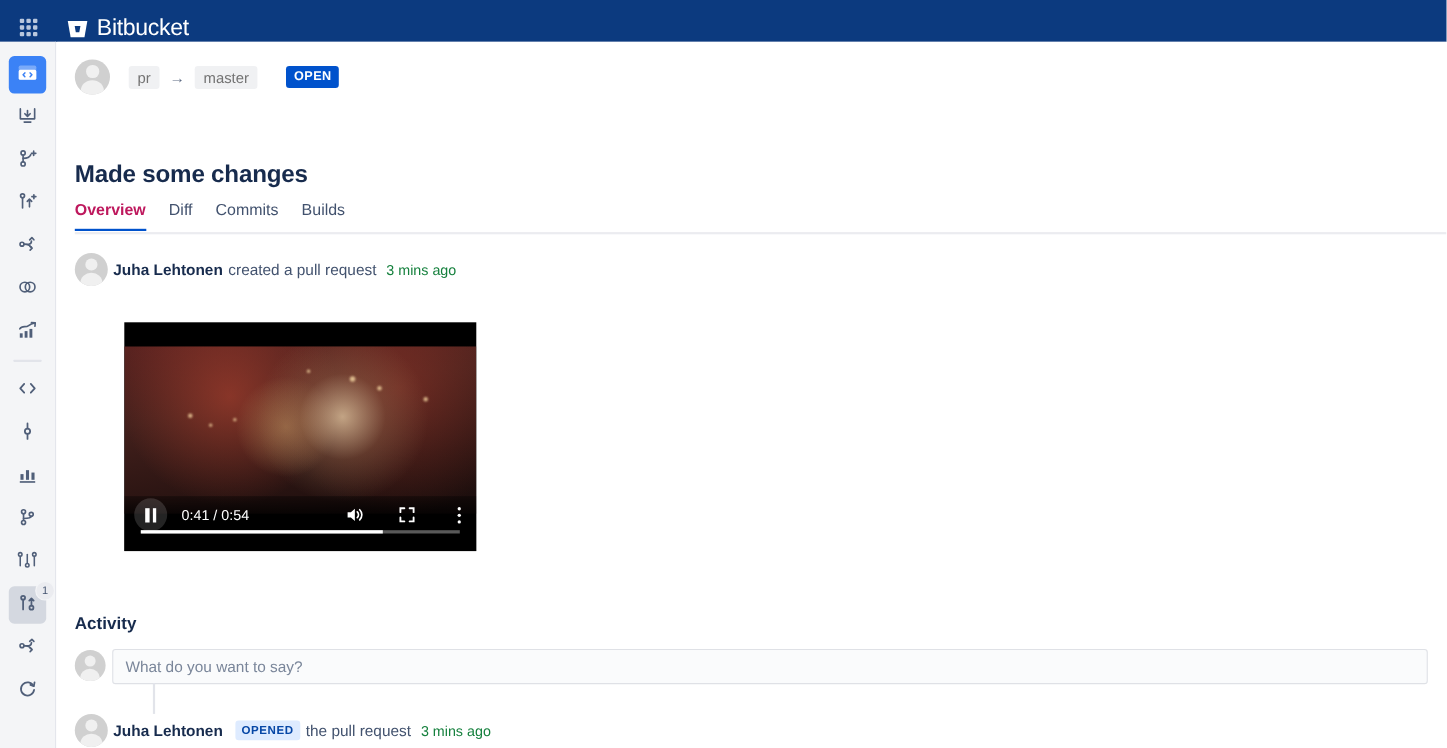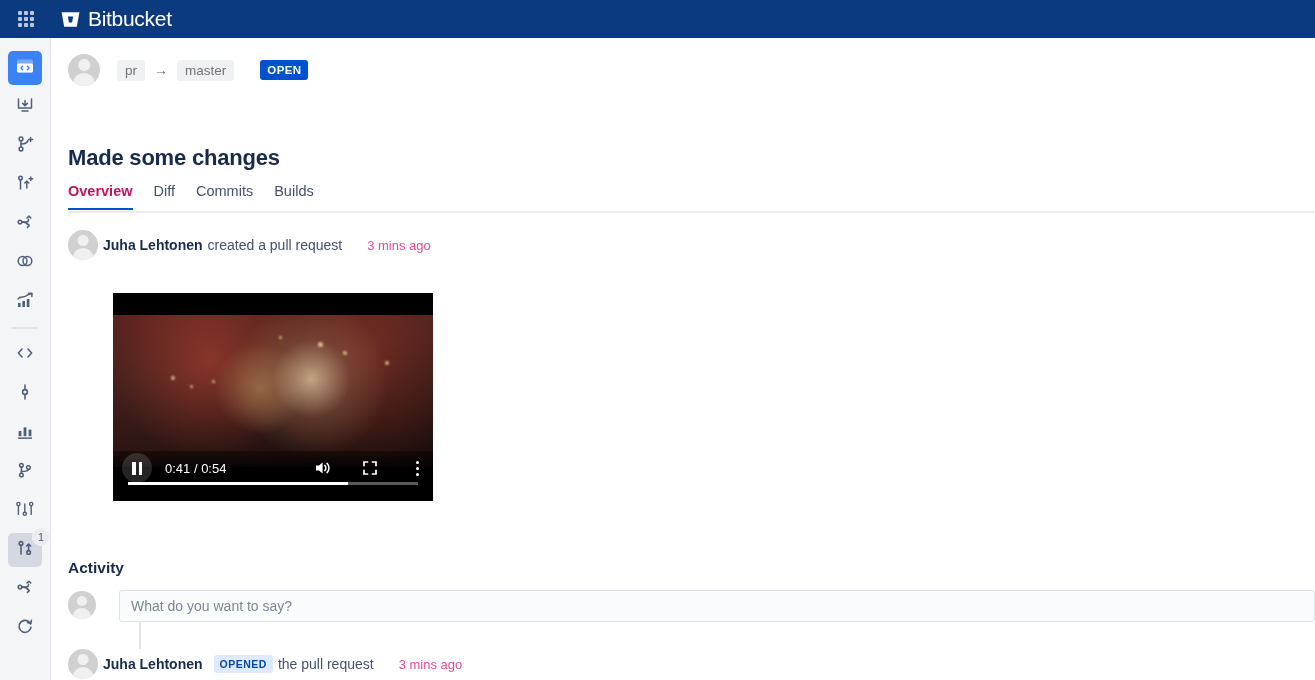--- a/index.html
+++ b/index.html
@@ -10,21 +10,21 @@
     background: #ffffff;
     font-family: "Liberation Sans", sans-serif;
     -webkit-font-smoothing: antialiased;
   }
 
   
   #topnav {
     position: absolute; top: 0; left: 0;
     width: 1315px; height: 38px;
     background: #0c3a7f;
-    display: flex; align-items: center;
+    display: flex; align-items: flex-end;
   }
   #app-switcher {
     width: 26px; height: 26px;
     margin-left: 13px;
     display: grid;
     grid-template-columns: repeat(3, 1fr);
     grid-template-rows: repeat(3, 1fr);
     gap: 2px;
     padding: 5px;
     cursor: pointer;
@@ -166,21 +166,21 @@
   }
 
   
   #created-row {
     position: absolute; top: 192px; left: 16px;
     display: flex; align-items: center;
   }
   #created-row .avatar { width: 30px; height: 30px; }
   .actor { font-size: 14px; font-weight: bold; color: #172b4d; margin-left: 5px; cursor: pointer; }
   .verb { font-size: 14px; color: #42526e; margin-left: 5px; }
-  .ts { font-size: 13px; color: #ec4899; margin-left: 25px; }
+  .ts { font-size: 13px; color: #15803d; margin-left: 9px; }
 
   
   #video-wrap { position: absolute; top: 255px; left: 61px; }
   #video {
     width: 320px; height: 208px;
     background: #000000;
     position: relative; overflow: hidden;
   }
   #video-frame {
     position: absolute; left: 0; right: 0; top: 22px; bottom: 34px;
@@ -245,21 +245,21 @@
     position: absolute; top: 521px; left: 16px;
     font-size: 15.5px; font-weight: bold; color: #172b4d;
   }
   #comment-row {
     position: absolute; top: 552px; left: 16px;
     display: flex; align-items: flex-start;
   }
   #comment-row .avatar { width: 28px; height: 28px; margin-top: 1px; }
   #comment-input {
     width: 1196px; height: 32px;
-    margin-left: 23px;
+    margin-left: 6px;
     background: #fafbfc;
     border: 1px solid #dfe1e6;
     border-radius: 3px;
     padding: 0 11px;
     font-size: 14px; color: #5e6c84;
     font-family: "Liberation Sans", sans-serif;
     outline: none;
   }
   #comment-input::placeholder { color: #7a869a; }
   #connector {

